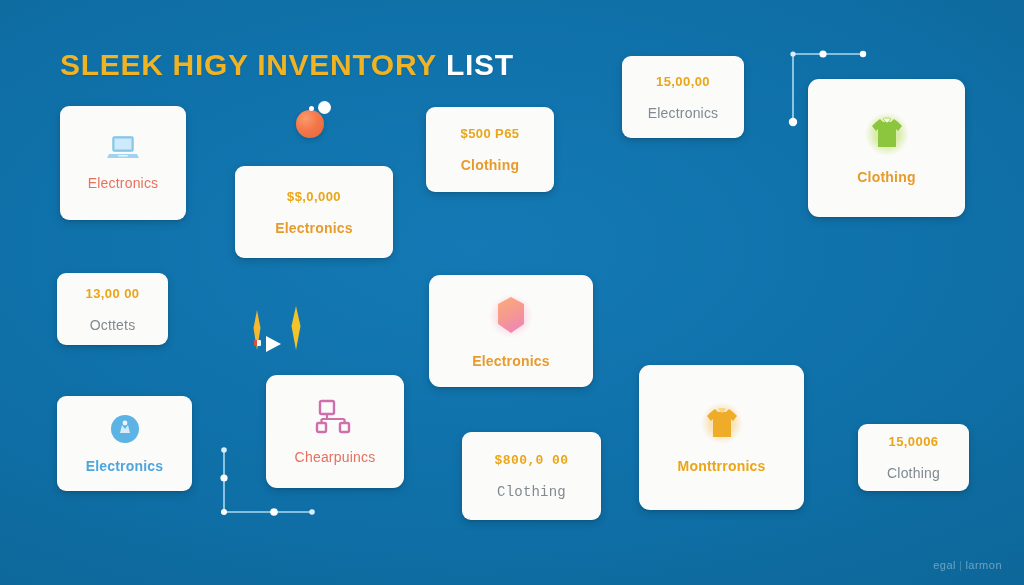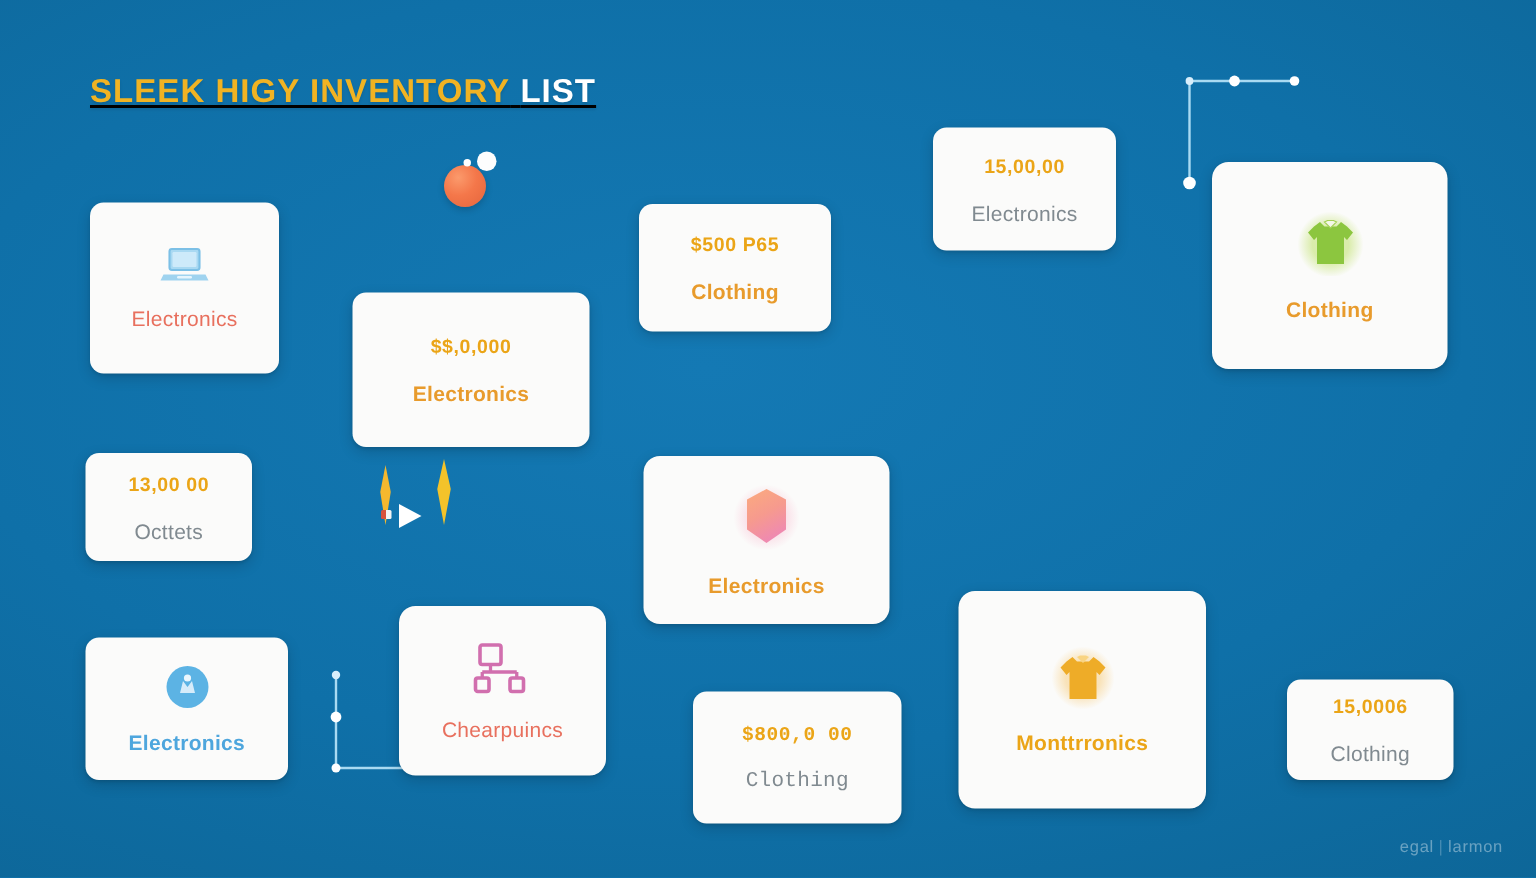--- a/index.html
+++ b/index.html
@@ -23,43 +23,41 @@
     background:
       radial-gradient(ellipse 90% 80% at 46% 42%, #1479b4 0%, #0f70a8 55%, #0d6596 100%);
     overflow: hidden;
   }
 
   
   .title {
     position: absolute;
     left: 60px;
     top: 48px;
-    font-size: 22px;
+    font-size: 30px;
     font-weight: bold;
     letter-spacing: 0.7px;
     white-space: nowrap;
     text-shadow: 0 1px 2px rgba(0,0,0,0.12);
-    text-decoration: underline;
   }
   .title .gold { color: #f0b323; }
   .title .white { color: #ffffff; }
 
   
   .card {
     position: absolute;
     background: #fbfbfa;
     border-radius: 9px;
     box-shadow: 0 3px 9px rgba(0,0,0,0.16), 0 1px 2px rgba(0,0,0,0.10);
     display: flex;
     flex-direction: column;
     align-items: center;
     justify-content: center;
     text-align: left;
     overflow: hidden;
-    margin-top: 29px;
   }
   .card.tall { border-radius: 11px; }
 
   .card .amount {
     font-size: 13px;
     font-weight: bold;
     letter-spacing: 0.4px;
     color: #eba517;
     margin-bottom: 16px;
   }
@@ -168,21 +166,21 @@
       <svg width="34" height="26" viewBox="0 0 34 26">
         <rect x="7" y="2" width="20" height="14" rx="1.6" fill="#a9d9f2" stroke="#7cc0e6" stroke-width="1.4"></rect>
         <rect x="9" y="4" width="16" height="10" rx="0.8" fill="#cdeafa"></rect>
         <path d="M3 19 L31 19 L33 23 L1 23 Z" fill="#9fd3ef"></path>
         <rect x="12" y="20" width="10" height="1.6" rx="0.8" fill="#e6f5fd"></rect>
       </svg>
     </div>
     <div class="label salmon">Electronics</div>
   </div>
 
-  <div class="card" style="left:235px; top:166px; width:158px; height:103px;">
+  <div class="card" style="left:235px; top:166px; width:158px; height:92px;">
     <div class="amount">$$,0,000</div>
     <div class="label orange">Electronics</div>
   </div>
 
   <div class="card" style="left:426px; top:107px; width:128px; height:85px;">
     <div class="amount">$500 P65</div>
     <div class="label orange">Clothing</div>
   </div>
 
   <div class="card" style="left:622px; top:56px; width:122px; height:82px;">

